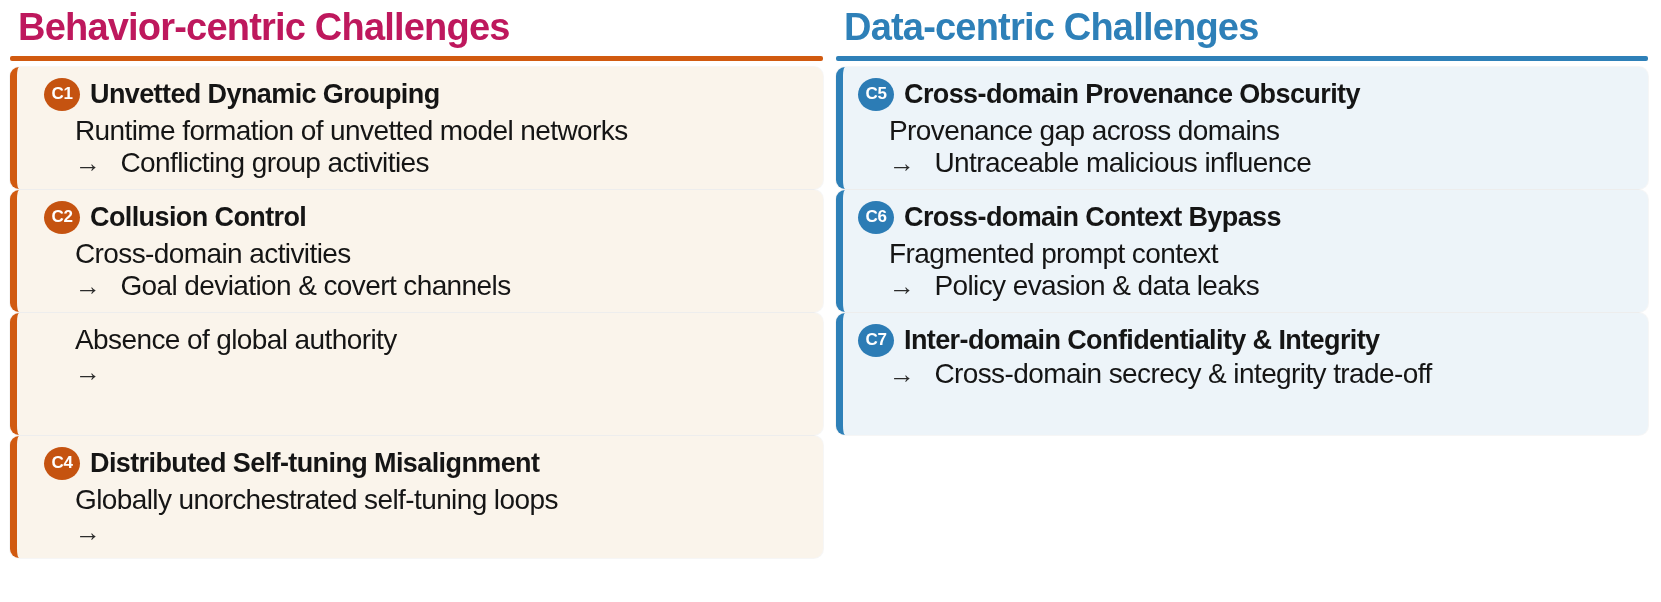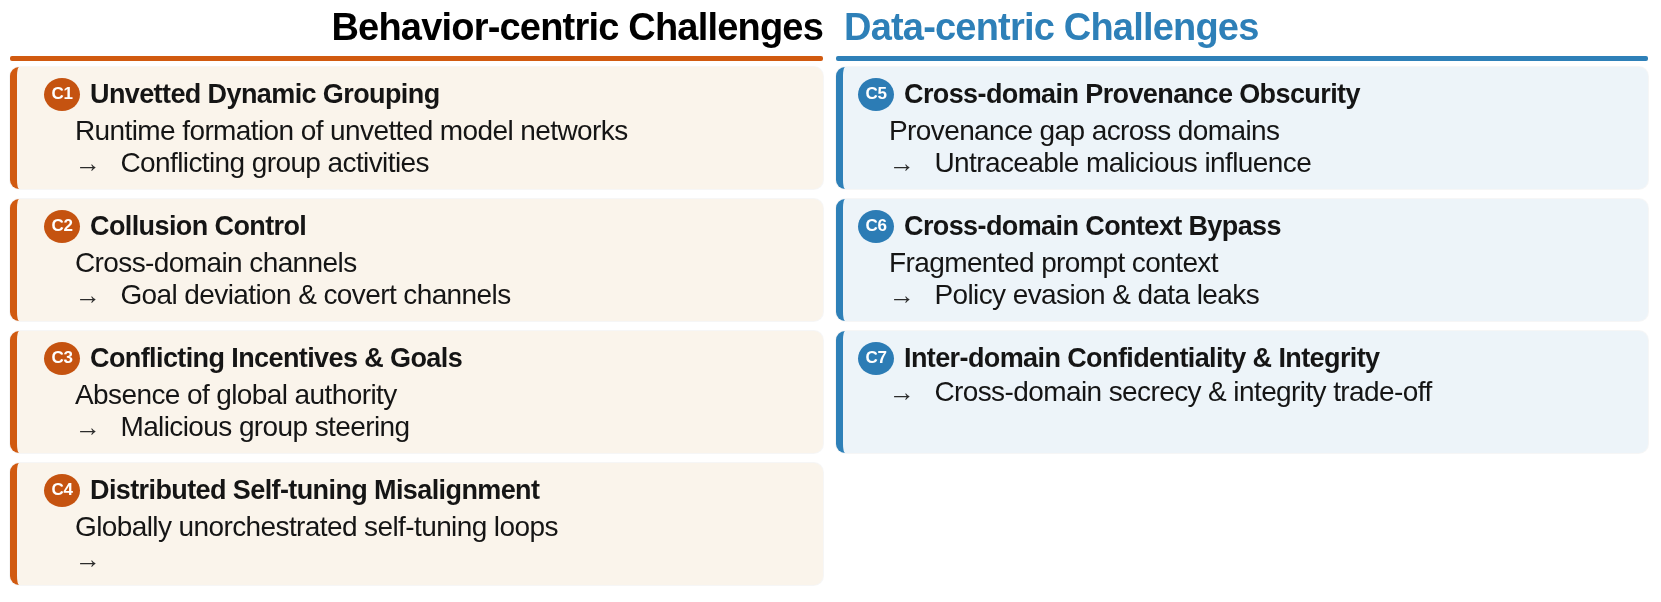--- a/index.html
+++ b/index.html
@@ -26,35 +26,35 @@
   .col-data     { left: 836px; width: 812px; }
 
   .col-title {
     margin: 0;
     padding: 2px 0 0 8px;
     font-size: 38px;
     line-height: 46px;
     font-weight: bold;
     letter-spacing: -0.8px;
   }
-  .col-behavior .col-title { color: #000000; text-align: right; }
+  .col-behavior .col-title { color: #be185d; }
   .col-data     .col-title { color: #2E80B8; }
 
   .col-underline {
     height: 5px;
     border-radius: 2px;
     margin: 6px 0 6px 0;
   }
   .col-behavior .col-underline { background: #D15A10; }
   .col-data     .col-underline { background: #2E80B8; }
 
   .card {
     box-sizing: border-box;
     height: 122px;
-    margin-bottom: 10px;
+    margin-bottom: 1px;
     border-radius: 9px;
     border-left: 7px solid;
     padding: 8px 14px 8px 27px;
     box-shadow: 0 0 0 1px rgba(0,0,0,0.035);
     overflow: hidden;
   }
   .col-behavior .card { background: #FAF4EB; border-left-color: #D15A10; }
   .col-data     .card { background: #EDF4F9; border-left-color: #2E80B8; padding-left: 15px; }
 
   .title-row {
@@ -129,36 +129,31 @@
         <span class="arrow">→</span>
         <span class="effect">Conflicting group activities</span>
       </p>
     </section>
 
     <section class="card">
       <div class="title-row">
         <span class="badge">C2</span>
         <h3 class="card-title">Collusion Control</h3>
       </div>
-      <p class="cause">Cross-domain channels</p>
+      <p class="cause">Cross-domain activities</p>
       <p class="effect-row">
         <span class="arrow">→</span>
         <span class="effect">Goal deviation &amp; covert channels</span>
       </p>
     </section>
 
     <section class="card">
-      <div class="title-row">
-        <span class="badge">C3</span>
-        <h3 class="card-title">Conflicting Incentives &amp; Goals</h3>
-      </div>
       <p class="cause">Absence of global authority</p>
       <p class="effect-row">
         <span class="arrow">→</span>
-        <span class="effect">Malicious group steering</span>
       </p>
     </section>
 
     <section class="card">
       <div class="title-row">
         <span class="badge">C4</span>
         <h3 class="card-title">Distributed Self-tuning Misalignment</h3>
       </div>
       <p class="cause">Globally unorchestrated self-tuning loops</p>
       <p class="effect-row">

